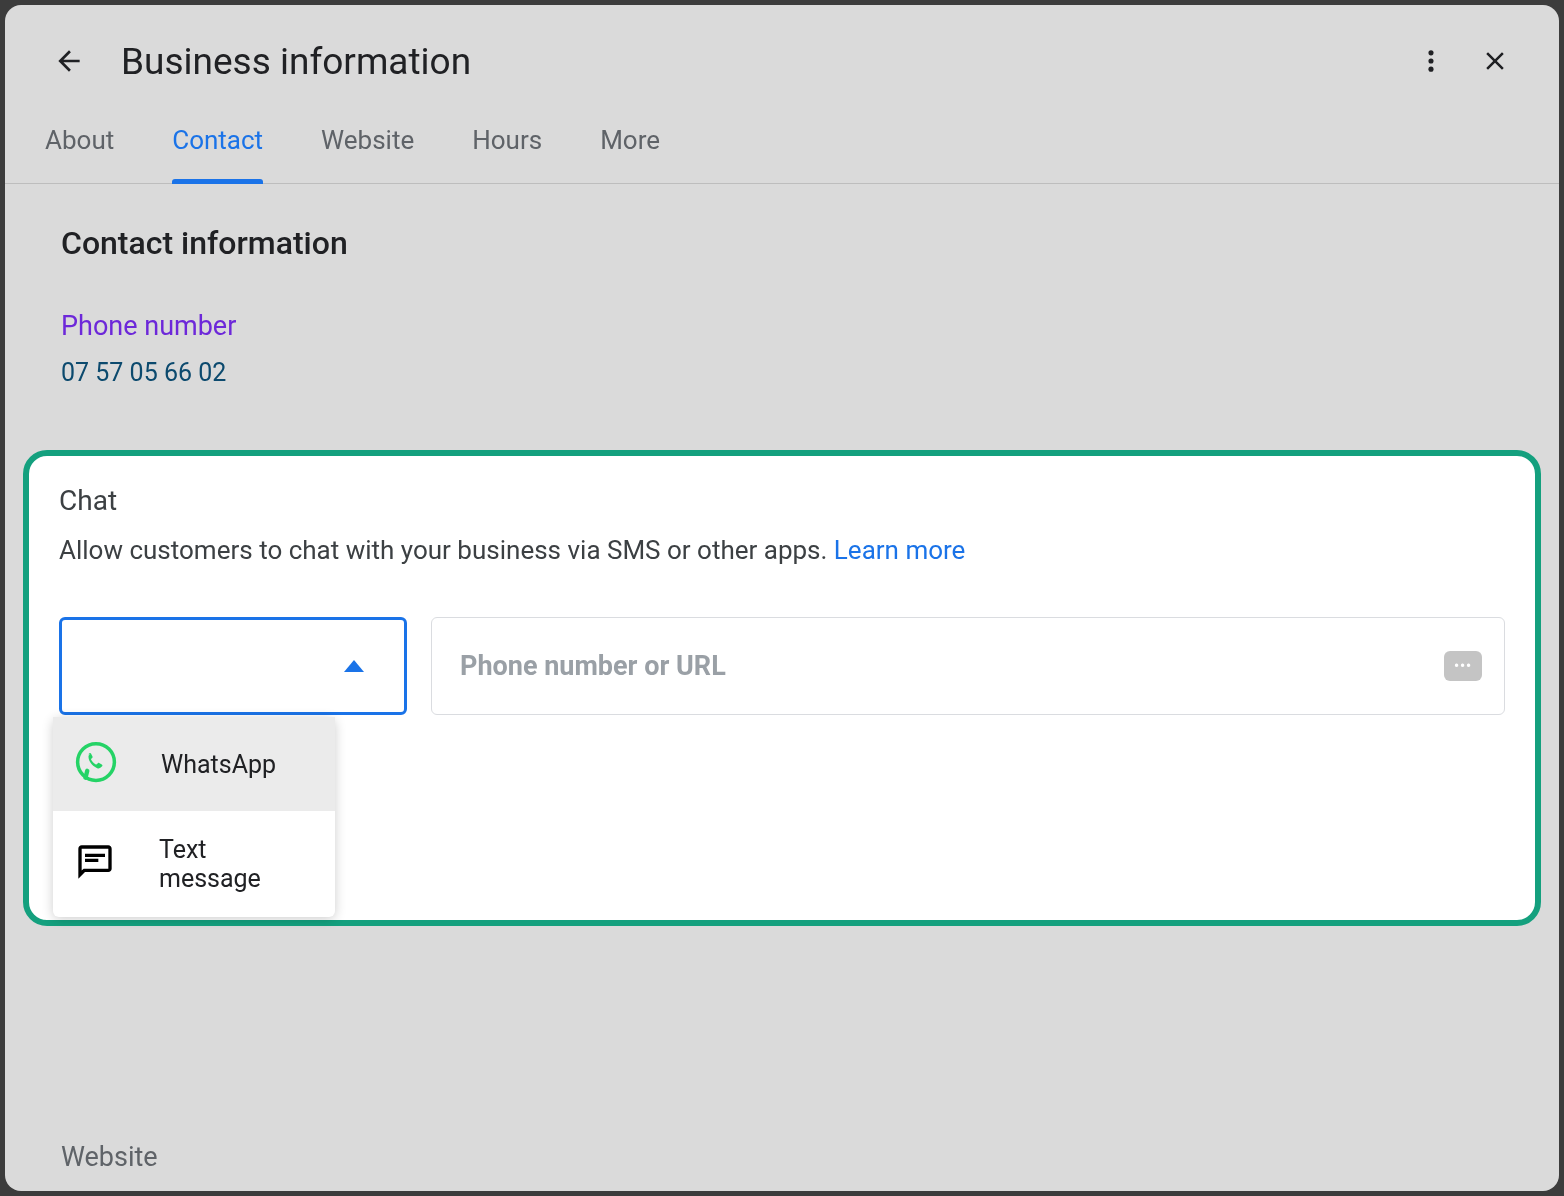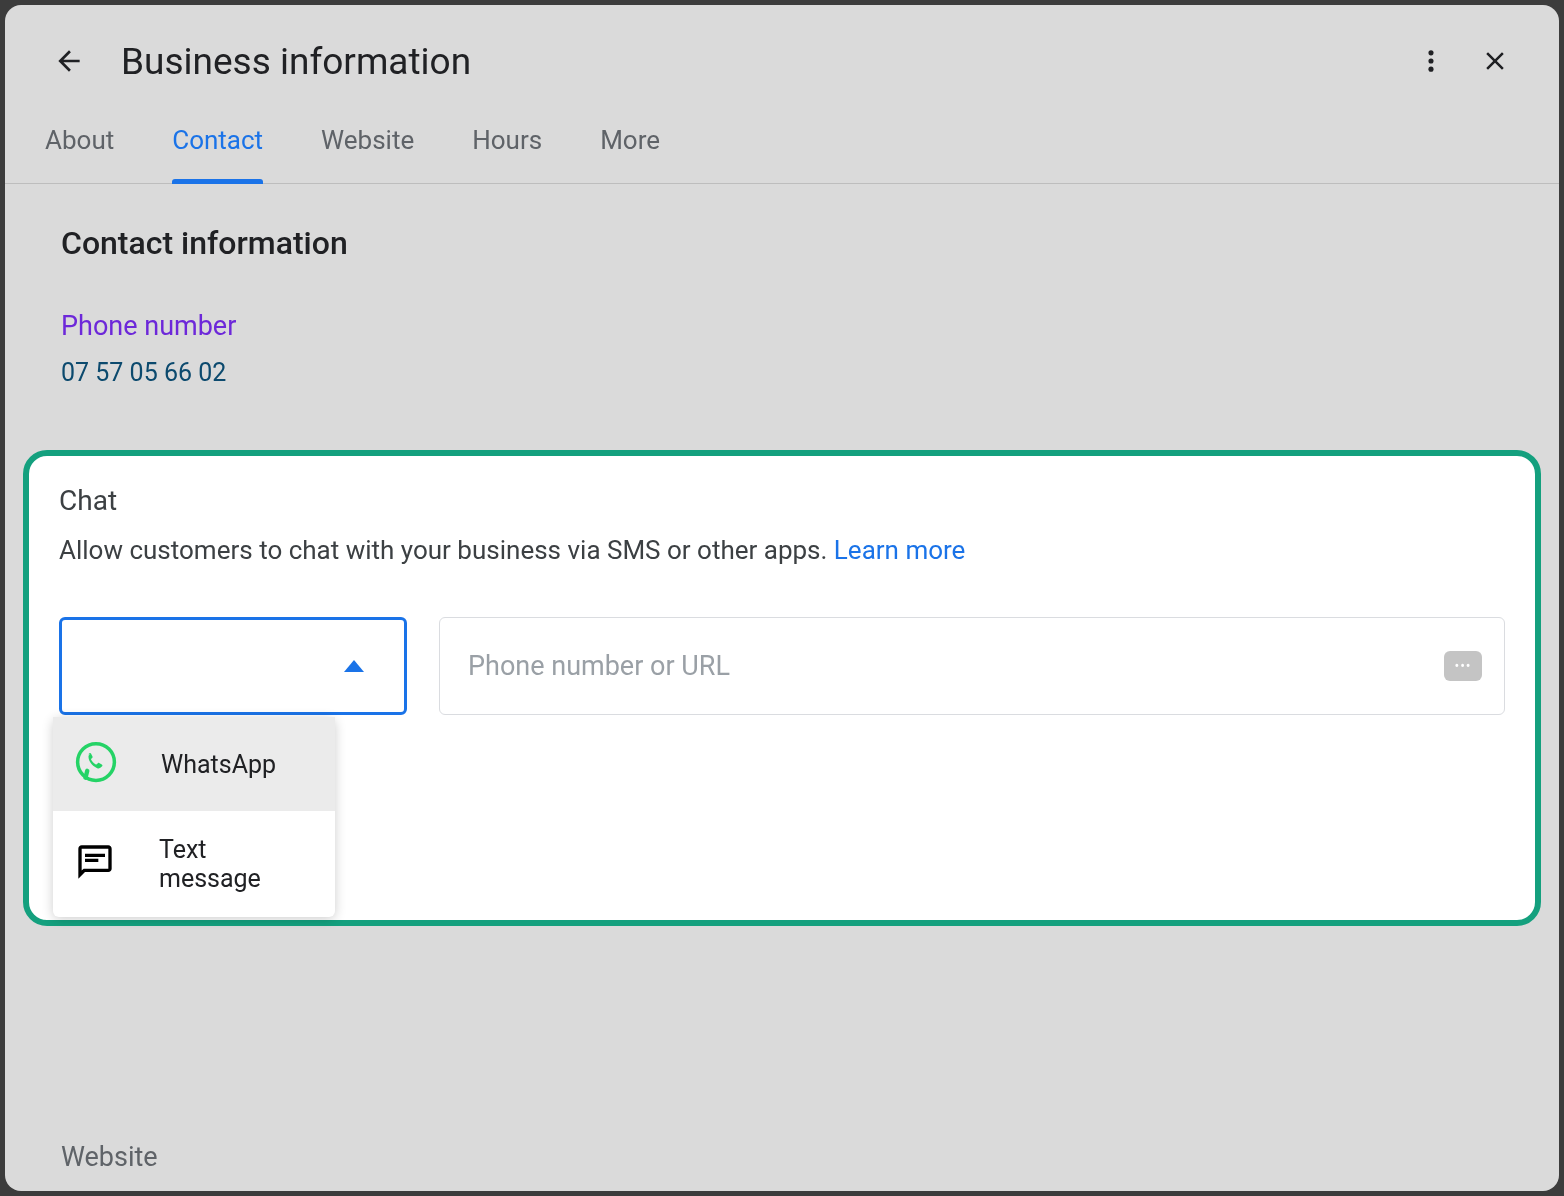--- a/index.html
+++ b/index.html
@@ -117,22 +117,23 @@
       font-size: 26px;
       color: #3c4043;
       margin-bottom: 52px;
     }
     .learn-more {
       color: #1a73e8;
       cursor: pointer;
     }
     .chat-inputs {
       display: flex;
-      gap: 32px;
+      gap: 24px;
       margin-bottom: 60px;
+      font-weight: bold;
     }
     .select-box {
       width: 348px;
       height: 98px;
       border: 3px solid #1a73e8;
       border-radius: 6px;
       display: flex;
       align-items: center;
       justify-content: flex-end;
       padding: 0 40px;

